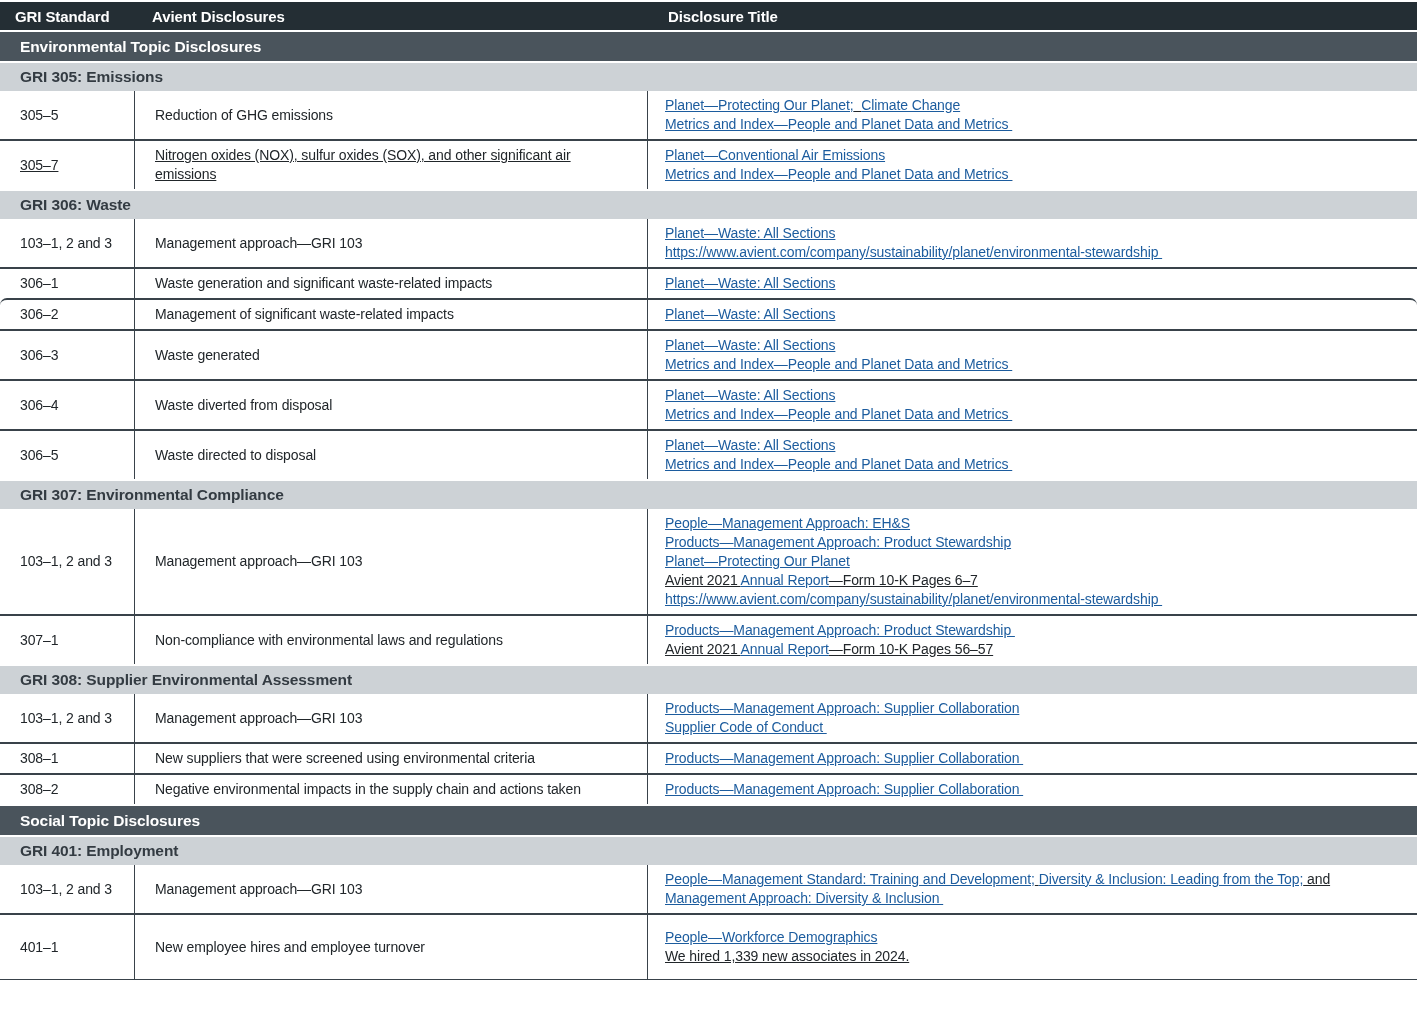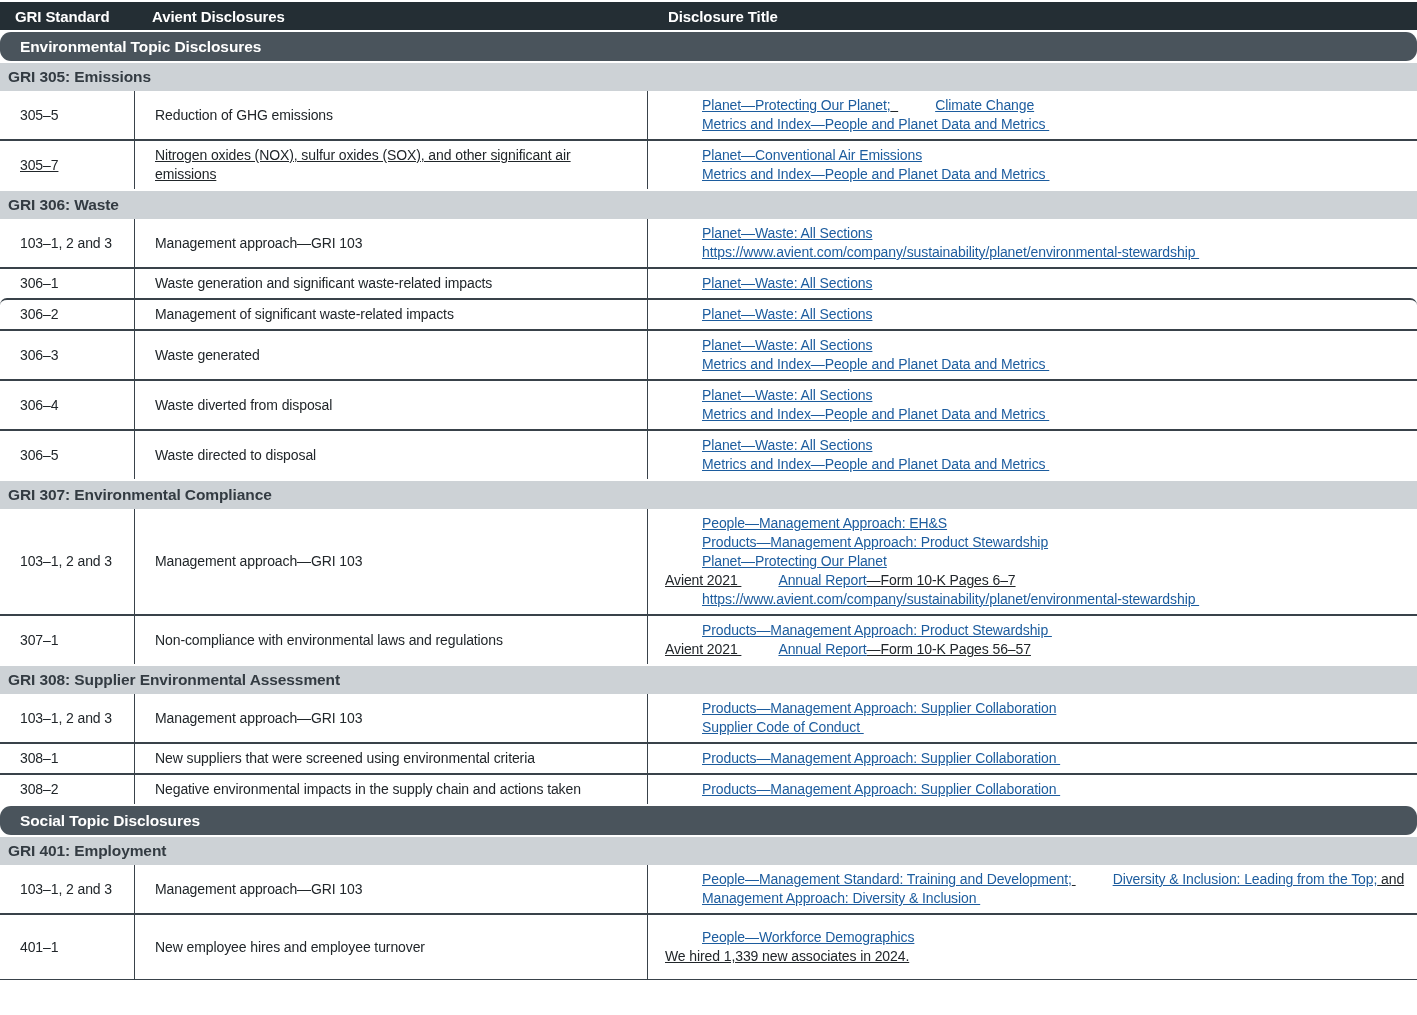--- a/index.html
+++ b/index.html
@@ -22,46 +22,46 @@
     display:grid;grid-template-columns:135px 513px 1fr;
     background:var(--header-bg);color:#fff;height:28px;align-items:center;
     font-size:15px;font-weight:bold;letter-spacing:-0.1px;
   }
   .th.c1{padding-left:15px;}
   .th.c2{padding-left:20px;}
   .th.c3{padding-left:17px;}
   .topic-bar{
     margin-top:2px;background:var(--topic-bg);color:#fff;height:29px;
     display:flex;align-items:center;padding-left:20px;
-    font-size:15.5px;font-weight:bold;letter-spacing:-0.1px;border-radius:11px;
+    font-size:15.5px;font-weight:bold;letter-spacing:-0.1px;
   }
   .gri-bar{
     margin-top:2px;background:var(--gri-bg);color:var(--gri-text);height:28px;
-    display:flex;align-items:center;padding-left:8px;
+    display:flex;align-items:center;padding-left:20px;
     font-size:15.5px;font-weight:bold;letter-spacing:-0.1px;
   }
   .row{
     display:grid;grid-template-columns:135px 513px 1fr;background:#fff;
   }
   .row + .row{border-top:2px solid var(--rule);}
   .cell{font-size:14px;line-height:19px;letter-spacing:-0.1px;}
   .cell.std{
     display:flex;align-items:center;padding:5px 6px 5px 20px;
     border-right:1.5px solid var(--rule);
   }
   .cell.title{
     display:flex;align-items:center;padding:5px 28px 5px 20px;
     border-right:1.5px solid var(--rule);
   }
   .cell.disc{
     display:flex;flex-direction:column;justify-content:center;align-items:flex-start;
     padding:5px 8px 5px 17px;
   }
   .disc-line{white-space:pre;}
-  a.disc-link{color:var(--link);text-decoration:underline;cursor:pointer;margin-left:37px;}
+  a.disc-link{color:var(--link);text-decoration:underline;cursor:pointer;}
   .plain-seg{color:var(--body-text);text-decoration:underline;}
   .bottom-rule{border-top:1.5px solid var(--rule);height:0;}
 </style>
 </head>
 <body>
 
 <div class="page">
   <div class="thead">
     <div class="th c1">GRI Standard</div>
     <div class="th c3">Avient Disclosures</div>

